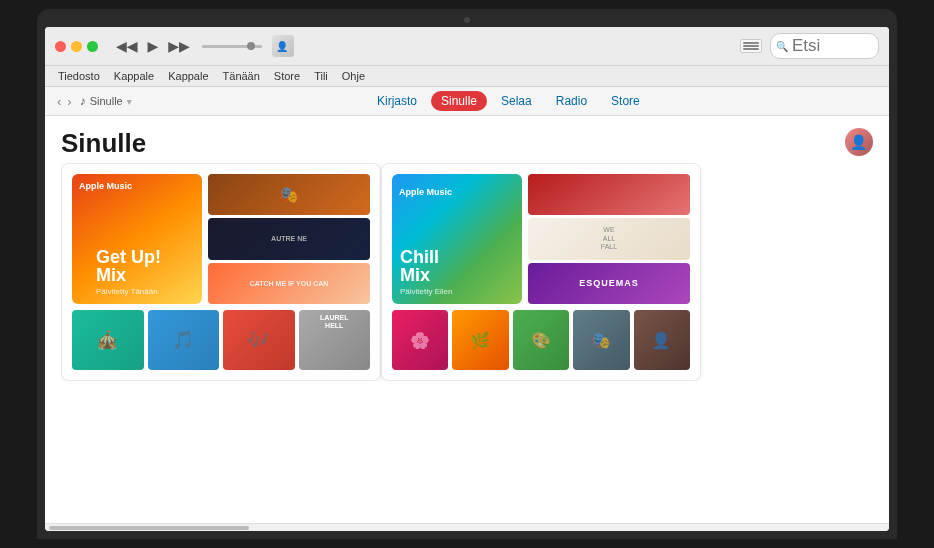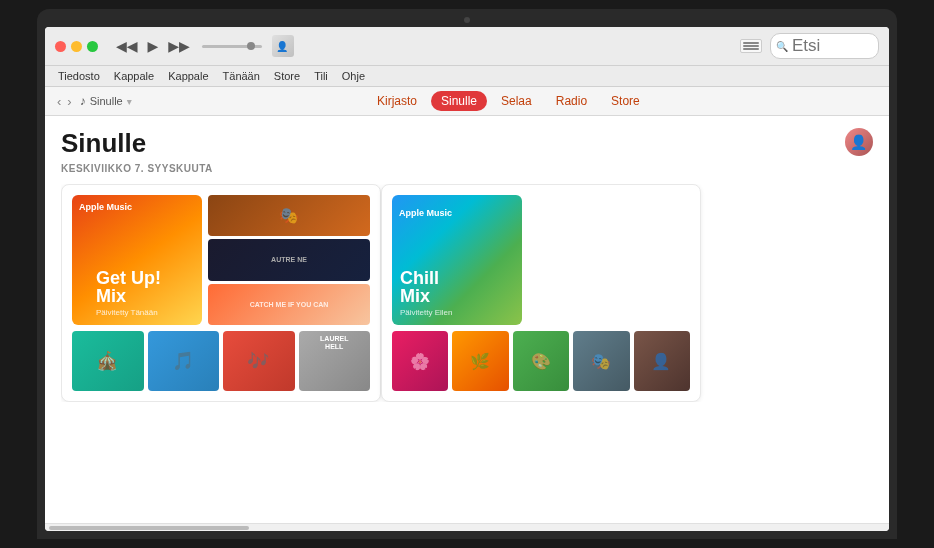--- a/index.html
+++ b/index.html
@@ -200,21 +200,21 @@
 
     .nav-tabs {
       display: flex;
       gap: 4px;
       margin-left: auto;
       margin-right: auto;
     }
 
     .nav-tab {
       font-size: 12px;
-      color: #c2410c;
+      color: #0369a1;
       padding: 3px 10px;
       border-radius: 10px;
       cursor: pointer;
       background: transparent;
       border: none;
     }
 
     .nav-tab.active {
       background: #e0383a;
       color: white;
@@ -457,21 +457,20 @@
         <button class="nav-tab">Radio</button>
         <button class="nav-tab">Store</button>
       </div>
     </div>
 
     <div class="main-content">
       <div class="page-header">
         <h1 class="page-title">Sinulle</h1>
         <div class="user-avatar">👤</div>
       </div>
-      <div class="date-label">KESKIVIIKKO 7. SYYSKUUTA</div>
 
       <div class="cards-row">
 
         <div class="mix-card">
           <div class="mix-card-header">
             <div class="main-album art-orange-warm">
               <div style="position:absolute; top:7px; left:7px; display:flex; flex-direction:column; align-items:flex-start;">
                 <span style="font-size:9px; color:white; font-weight:700;">Apple Music</span>
               </div>
               <div style="position:absolute; bottom:8px; left:24px;">
@@ -515,20 +514,33 @@
           <div class="mix-card-header">
             <div class="main-album chill-mix">
               <div style="position:absolute; top:7px; left:7px;">
                 <span style="font-size:9px; color:white; font-weight:700;">Apple Music</span>
               </div>
               <div style="position:absolute; bottom:8px; left:8px;">
                 <div style="font-size:18px; font-weight:800; color:white; line-height:1.0;">Chill<br>Mix</div>
                 <div style="font-size:8px; color:rgba(255,255,255,0.8); margin-top:3px;">Päivitetty Eilen</div>
               </div>
             </div>
+            <div class="side-albums">
+              <div class="side-album chill-album1">
+                <div style="width:100%; height:100%; background: linear-gradient(145deg, #b71c1c, #e57373);"></div>
+              </div>
+              <div class="side-album" style="background: linear-gradient(135deg,#f5f0e8, #e8dcc8); display:flex; align-items:center; justify-content:center;">
+                <div style="font-size:7px; color:#888; text-align:center; line-height:1.2; padding:2px;">WE<br>ALL<br>FALL</div>
+              </div>
+              <div class="side-album chill-album3">
+                <div style="width:100%; height:100%; display:flex; align-items:center; justify-content:center; background: linear-gradient(135deg,#6a1b9a, #ab47bc);">
+                  <span class="esquemas-text">ESQUEMAS</span>
+                </div>
+              </div>
+            </div>
           </div>
           <div class="bottom-albums">
             <div class="bottom-album b2-album1">
               <div class="album-person" style="font-size:16px;">🌸</div>
             </div>
             <div class="bottom-album b2-album2">
               <div class="album-person" style="font-size:16px;">🌿</div>
             </div>
             <div class="bottom-album b2-album3">
               <div class="album-person" style="font-size:16px;">🎨</div>

